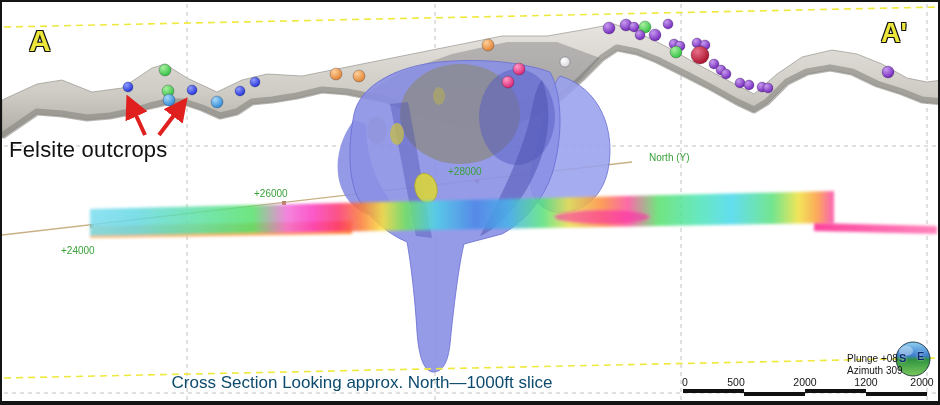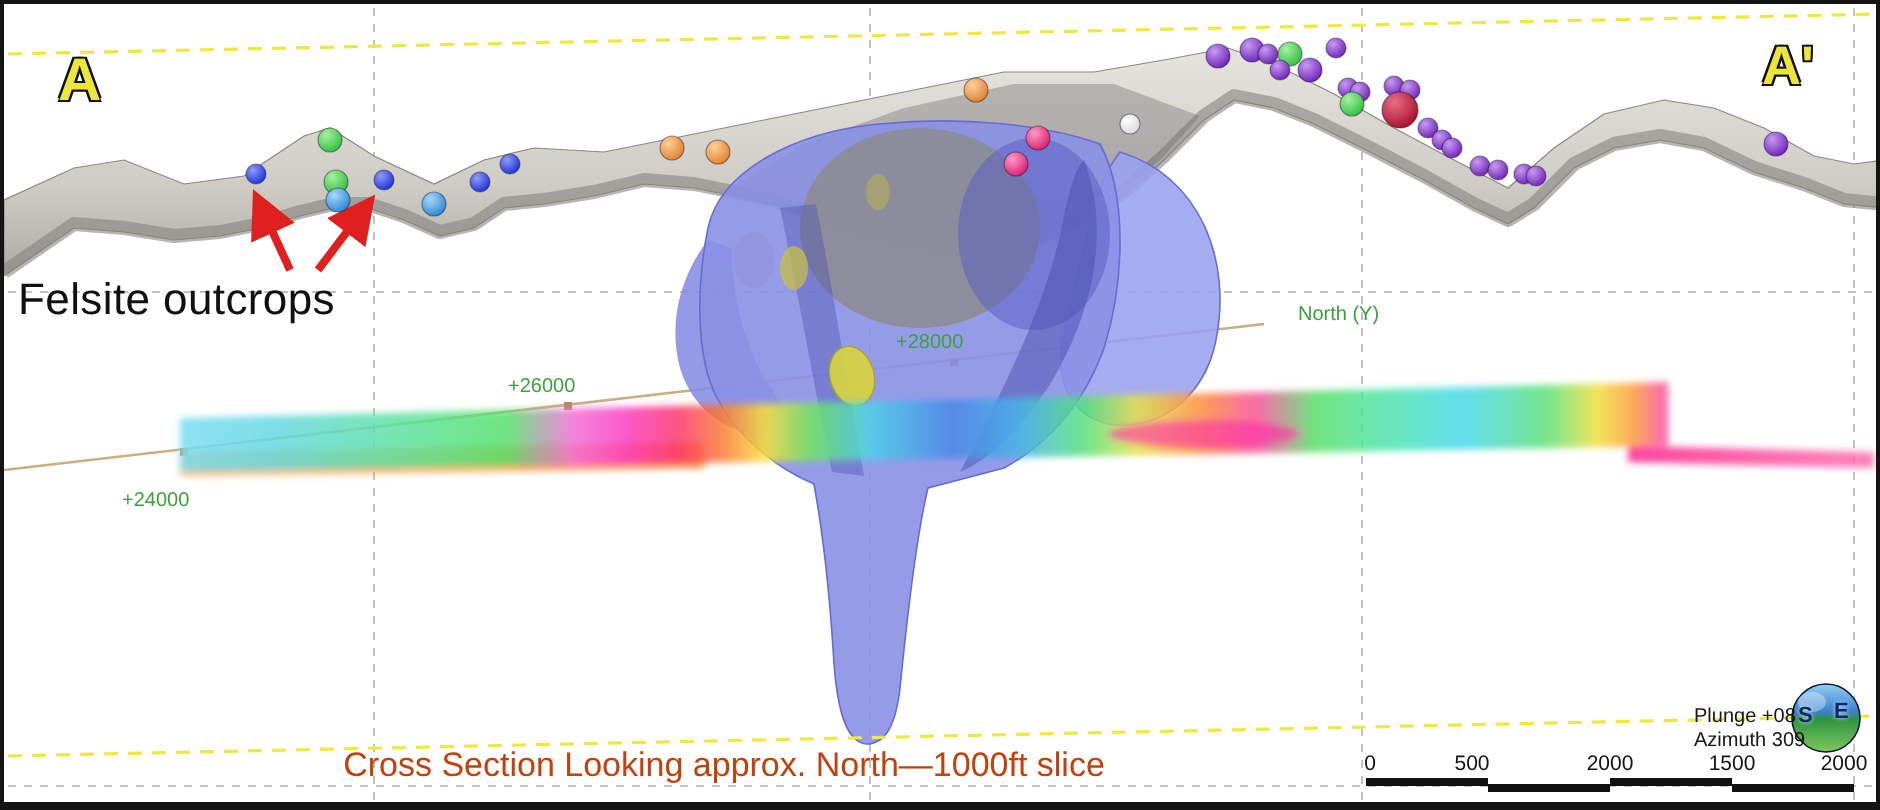--- a/index.html
+++ b/index.html
@@ -12,21 +12,21 @@
   .lbl-a{left:27px;top:22px;}
   .lbl-ap{left:879px;top:16px;font-size:27px;}
   .anno{font-weight:normal;font-size:22px;color:#111;letter-spacing:0.2px;}
   .anno1{left:7px;top:135px;}
   .anno2{left:7px;top:169px;}
   .axis-lbl{font-size:10px;color:#3aa13a;}
   .t24{left:59px;top:207px;margin-top:36px;}
   .t26{left:252px;top:186px;}
   .t28{left:446px;top:164px;}
   .north{left:633px;top:150px;margin-left:14px;}
-  .caption{left:130px;top:371px;width:460px;text-align:center;font-size:17px;color:#c2410c;}
+  .caption{left:130px;top:371px;width:460px;text-align:center;font-size:17px;color:#0c4a6e;}
   .viewinfo{font-size:10px;color:#151515;line-height:12px;}
   .plunge{left:845px;top:351px;}
   .azimuth{left:845px;top:363px;}
   .scale-num{font-size:10.5px;color:#151515;transform:translateX(-50%);top:374px;}
   .sn0{left:683px;} .sn1{left:734px;} .sn2{left:803px;} .sn3{left:864px;} .sn4{left:920px;text-align:center;}
   .globe-letter{font-size:11px;font-weight:bold;color:#0a2a70;text-shadow:0 0 2px rgba(255,255,255,.8);}
   .gS{left:897px;top:350px;} .gE{left:915px;top:348px;}
 </style>
 </head>
 <body>
@@ -236,18 +236,18 @@
   <div class="olbl axis-lbl north">North (Y)</div>
 
   <div class="olbl caption">Cross Section Looking approx. North—1000ft slice</div>
 
   <div class="olbl viewinfo plunge">Plunge +08</div>
   <div class="olbl viewinfo azimuth">Azimuth 309</div>
 
   <div class="olbl scale-num sn0">0</div>
   <div class="olbl scale-num sn1">500</div>
   <div class="olbl scale-num sn2">2000</div>
-  <div class="olbl scale-num sn3">1500</div>
+  <div class="olbl scale-num sn3">1200</div>
   <div class="olbl scale-num sn4">2000</div>
 
   <div class="olbl globe-letter gS">S</div>
   <div class="olbl globe-letter gE">E</div>
 </div>
 
 </body></html>

